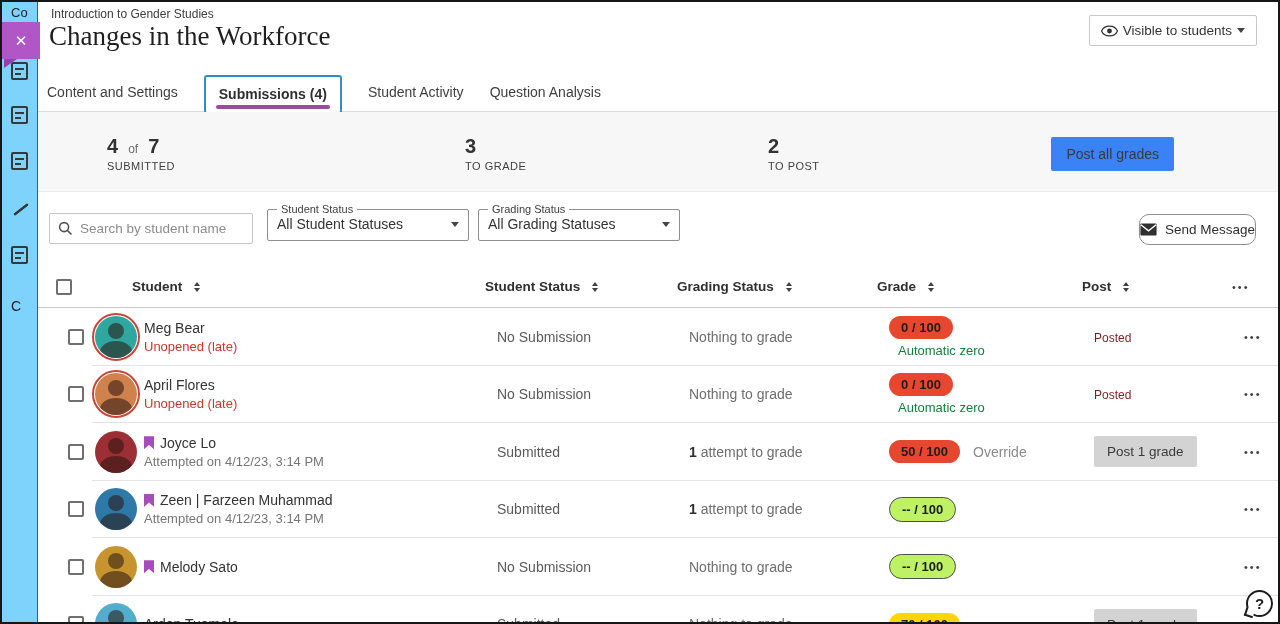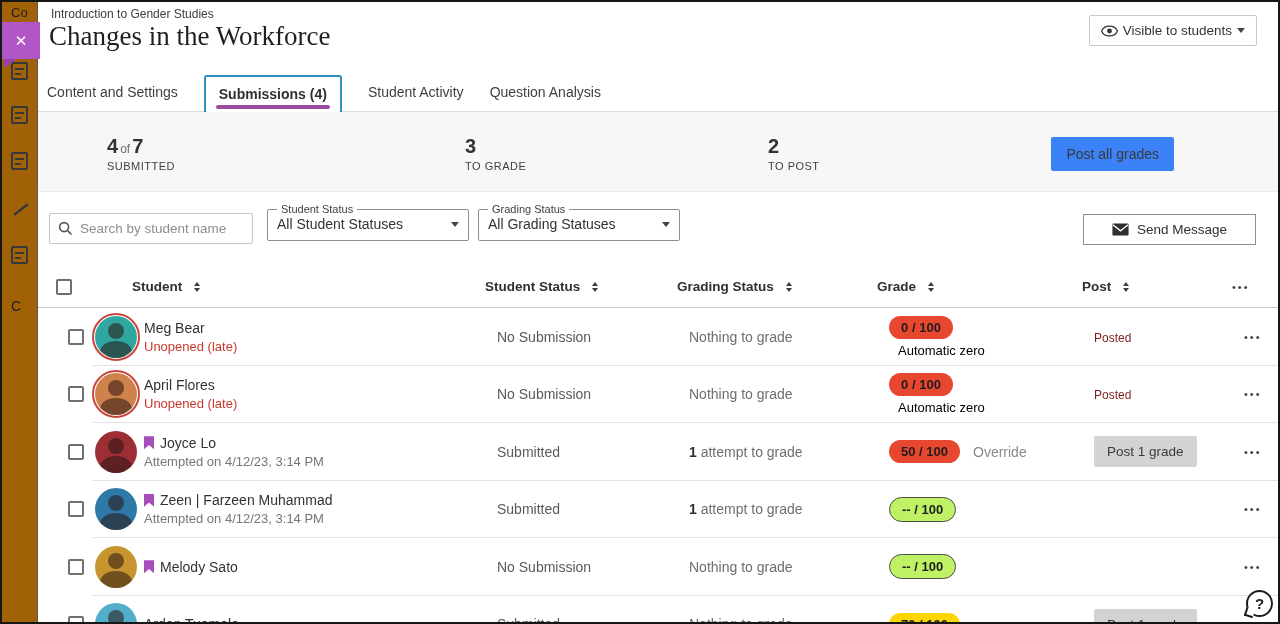--- a/index.html
+++ b/index.html
@@ -3,21 +3,21 @@
 <meta charset="utf-8">
 <style>
   * { margin:0; padding:0; box-sizing:border-box; }
   html,body { background:#2a2a2a; }
   body { font-family:"Liberation Sans", sans-serif; }
 
   .screen { position:relative; width:1280px; height:624px; background:#fff;
     border:2px solid #161616; overflow:hidden; }
 
   
-  .sidebar { position:absolute; left:0; top:0; bottom:0; width:36px; background:#a16207;
+  .sidebar { position:absolute; left:0; top:0; bottom:0; width:36px; background:#7dd3fc;
     border-right:1px solid #575757; z-index:6; }
   .sidebar-top-label { position:absolute; left:9px; top:3px; font-size:13px; color:#1f1f1f; }
   .sidebar-bottom-label { position:absolute; left:9px; top:296px; font-size:14px; color:#1f1f1f; }
   .close-btn { position:absolute; left:0; top:20px; width:38px; height:37px; background:#b156c6;
     color:#fff; font-size:15px; display:flex; align-items:center; justify-content:center;
     cursor:pointer; z-index:7; }
   .close-btn::after { content:''; position:absolute; top:37px; left:2px; width:0; height:0;
     border-top:9px solid #9a3fae; border-right:13px solid transparent; }
   .side-icon { position:absolute; left:9px; width:17px; height:18px; border:2px solid #383838;
     border-radius:2px; cursor:pointer; }
@@ -49,42 +49,42 @@
   .tab { font-size:14px; color:#3f3f3f; cursor:pointer; white-space:nowrap; }
   .tab.active { font-weight:700; color:#2f2f2f; border:2px solid #2e8fc0; border-radius:3px;
     padding:9px 13px 10px; position:relative; margin-bottom:-6px; background:#fff; }
   .tab.active::after { content:''; position:absolute; left:10px; right:10px; bottom:3px;
     height:4px; background:#9b4a9e; border-radius:2px; }
 
   
   .stats-section { position:relative; height:80px; background:#f7f7f7; border-bottom:1px solid #ececec; }
   .stat { position:absolute; top:23px; }
   .stat-line { font-size:20px; font-weight:700; color:#333; }
-  .stat-of { font-size:12px; font-weight:400; color:#6e6e6e; padding:0 2px; }
+  .stat-of { font-size:12px; font-weight:400; color:#6e6e6e; padding:0 10px; }
   .stat-label { margin-top:2px; font-size:11px; letter-spacing:.5px; color:#3f3f3f; }
   .stat.submitted { left:69px; } .stat.to-grade { left:427px; } .stat.to-post { left:730px; }
   .post-all-btn { position:absolute; right:104px; top:25px; background:#3b82f6; border:none;
     border-radius:2px; padding:9px 15px; font-size:14px; color:#3a3a3a; cursor:pointer;
     font-family:inherit; }
 
   
   .filters-section { position:relative; height:74px; background:#fff; }
   .search-wrap { position:absolute; left:11px; top:21px; width:204px; height:31px; }
   .search-wrap svg { position:absolute; left:9px; top:8px; }
   .search-input { width:100%; height:100%; border:1px solid #c6c6c6; border-radius:2px;
     padding:0 4px 0 30px; font-size:13.5px; color:#333; font-family:inherit; }
   .search-input::placeholder { color:#8d8d8d; }
   .filter-select { position:absolute; top:11px; width:202px; border:1px solid #8f8f8f;
     border-radius:2px; padding:0 9px 8px; background:#fff; cursor:pointer; }
   .filter-select legend { font-size:11px; color:#3f3f3f; padding:0 4px; }
   .filter-select .select-row { display:flex; align-items:center; justify-content:space-between;
     font-size:14px; color:#333; padding-top:1px; }
   #student-status-select { left:229px; } #grading-status-select { left:440px; }
   .send-message-btn { position:absolute; right:22px; top:22px; display:flex; align-items:center;
-    gap:8px; border:1px solid #8f8f8f; border-radius:0; background:#fff; padding:7px 28px;
+    gap:8px; border:1px solid #8f8f8f; border-radius:10px; background:#fff; padding:7px 0;
     font-size:13.5px; color:#2f2f2f; cursor:pointer; font-family:inherit; }
 
   
   .grid-cols { display:grid; grid-template-columns:31px 52px 353px 192px 200px 205px 150px auto;
     align-items:center; padding-left:11px; }
   .table-header { height:42px; border-bottom:1px solid #c9c9c9; }
   .th { display:flex; align-items:center; gap:12px; font-size:13.5px; font-weight:700;
     color:#2f2f2f; cursor:pointer; }
   .sort { display:flex; flex-direction:column; gap:2px; }
   .sort i { display:block; width:0; height:0; border-left:3.5px solid transparent;
@@ -117,21 +117,21 @@
   .grading-cell { font-size:14px; color:#6e6e6e; }
   .grading-cell strong { color:#2f2f2f; font-weight:700; }
   .grade-cell { display:flex; flex-direction:column; align-items:flex-start; }
   .grade-line { display:flex; align-items:center; gap:13px; }
   .grade-pill { min-width:64px; text-align:center; padding:4px 12px; border-radius:13px;
     font-size:13px; font-weight:700; color:#1d1d1d; cursor:pointer; }
   .pill-red { background:#e8472f; }
   .pill-yellow { background:#fed500; }
   .pill-outline { background:#bef264; border:1px solid #4f4f4f; }
   .override-label { font-size:14px; color:#8a8a8a; }
-  .grade-note { margin:4px 0 0 9px; font-size:13px; color:#000000; }
+  .grade-note { margin:4px 0 0 9px; font-size:13px; color:#15803d; }
   .post-text { font-size:12px; color:#7f1d1d; }
   .post-button { background:#d3d3d3; border:none; border-radius:2px; padding:8px 13px;
     font-size:13.5px; color:#3a3a3a; cursor:pointer; font-family:inherit; }
   .menu-dots { font-size:11px; letter-spacing:2px; color:#3f3f3f; cursor:pointer; }
 
   
   .help-btn { position:absolute; right:5px; bottom:5px; width:27px; height:27px; background:#fff;
     border:2.5px solid #1c1c1c; border-radius:50%; display:flex; align-items:center;
     justify-content:center; font-size:15px; font-weight:700; color:#1c1c1c; cursor:pointer; z-index:9; }
   .help-btn::after { content:''; position:absolute; left:-3px; bottom:-2px; width:7px; height:7px;

